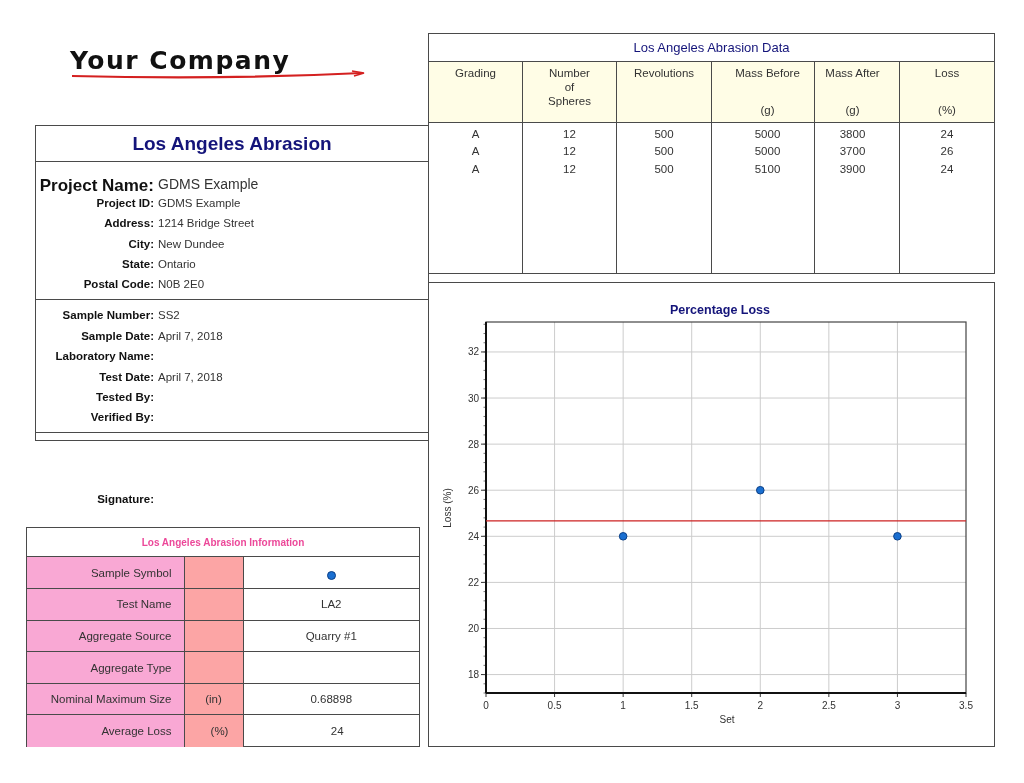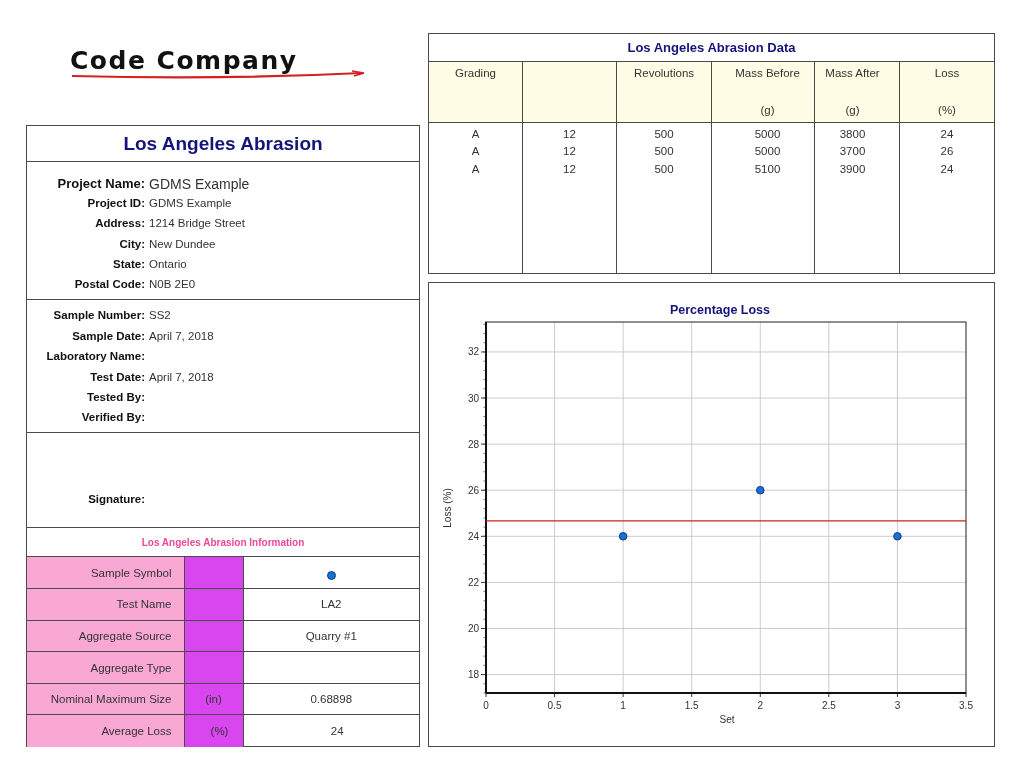--- a/index.html
+++ b/index.html
@@ -6,62 +6,62 @@
   body { width:1024px; height:783px; position:relative; overflow:hidden; font-family:"Liberation Sans", sans-serif; color:#222; }
   .abs { position:absolute; }
   .box { position:absolute; border:1px solid #4a4a4a; box-sizing:border-box; background:#fff; }
 
   
   .logo { left:70px; top:46px; width:300px; height:40px; }
   .logo-text { position:absolute; left:0; top:0; font-family:"DejaVu Sans", sans-serif; font-weight:bold; font-size:25px; letter-spacing:1.5px; color:#111; }
   .logo-swoosh { position:absolute; left:0; top:22px; }
 
   
-  .proj { left:26px; top:125px; width:394px; height:496px; }
+  .proj { left:35px; top:125px; width:394px; height:316px; }
   .proj-title { height:35px; border-bottom:1px solid #4a4a4a; text-align:center; font-size:19px; font-weight:bold; color:#14147a; line-height:36px; }
   .sec1 { height:137px; border-bottom:1px solid #4a4a4a; position:relative; }
   .sec2 { height:132px; border-bottom:1px solid #4a4a4a; position:relative; }
   .sec3 { position:relative; height:84px; }
   .kv { position:absolute; left:0; width:380px; font-size:11.5px; }
   .kv .k { position:absolute; right:262px; font-weight:bold; color:#111; white-space:nowrap; text-align:right; }
   .kv .v { position:absolute; left:122px; color:#333; white-space:nowrap; }
   .kv.big { font-size:14px; }
-  .kv.big .k { font-size:13px; }
+  .kv.big .k { font-size:17px; }
 
   
   .info { left:26px; top:527px; width:394px; height:220px; }
   .info-title { height:28px; border-bottom:1px solid #4a4a4a; text-align:center; font-size:10px; font-weight:bold; color:#ec4899; line-height:29px; }
   .info table { border-collapse:collapse; width:100%; }
   .info td { height:31.6px; font-size:11.5px; color:#333; border-bottom:1px solid #4a4a4a; padding:0; box-sizing:border-box; }
   .info tr:last-child td { border-bottom:none;padding-left:12px; }
   .info td.lbl { background:#f9a8d4; text-align:right; padding-right:12px; width:157px; border-right:1px solid #4a4a4a; }
-  .info td.unit { background:#d946ef; text-align:center; width:59px; border-right:1px solid #4a4a4a; }
+  .info td.unit { background:#fca5a5; text-align:center; width:59px; border-right:1px solid #4a4a4a; }
   .info td.val { text-align:center; }
   .dot { display:inline-block; width:7px; height:7px; border-radius:50%; background:#1a6fd1; border:1px solid #0b3f86; vertical-align:middle; margin-top:6px; }
 
   
   .data { left:428px; top:33px; width:567px; height:241px; }
-  .data-title { height:27px; border-bottom:1px solid #4a4a4a; text-align:center; font-size:13px; font-weight:bold; color:#14147a; line-height:28px; }
+  .data-title { height:27px; border-bottom:1px solid #4a4a4a; text-align:center; font-size:13px; font-weight:normal; color:#14147a; line-height:28px; }
   .data .hdr { position:absolute; left:0; top:28px; width:565px; height:60px; background:#fffde6; border-bottom:1px solid #4a4a4a; }
   .data .col { position:absolute; top:28px; bottom:0; border-right:1px solid #4a4a4a; box-sizing:border-box; }
   .data .col:last-child { border-right:none; }
   .data .h1 { position:absolute; top:4px; width:100%; text-align:center; font-size:11.5px; color:#333; line-height:14px; }
   .data .h2 { position:absolute; top:42px; width:100%; text-align:center; font-size:11.5px; color:#333; }
   .data .cells { position:absolute; top:64px; width:100%; text-align:center; font-size:11.5px; color:#333; }
   .data .cells div { height:17.3px; line-height:17.3px; }
 
   
   .chart { left:428px; top:282px; width:567px; height:465px; }
   .chart svg text { font-family:"Liberation Sans", sans-serif; }
 </style>
 </head>
 <body>
 
 <div class="abs logo">
-  <div class="logo-text">Code Company</div>
+  <div class="logo-text">Your Company</div>
   <svg class="logo-swoosh" width="300" height="14">
     <path d="M2 8 Q150 12 292 5" stroke="#d42020" stroke-width="2.2" fill="none"></path>
     <path d="M282 3 L294 5 L284 8" stroke="#d42020" stroke-width="1.5" fill="none"></path>
   </svg>
 </div>
 
 <div class="box proj">
   <div class="proj-title">Los Angeles Abrasion</div>
   <div class="sec1">
     <div class="kv big" style="top:14px">
@@ -166,20 +166,21 @@
   <div class="col" style="left:0;width:94px">
     <div class="h1">Grading</div>
     <div class="h2"></div>
     <div class="cells">
       <div>A</div>
       <div>A</div>
       <div>A</div>
     </div>
   </div>
   <div class="col" style="left:94px;width:94px">
+    <div class="h1" style="left:0;padding:0 22px;box-sizing:border-box">Number of Spheres</div>
     <div class="h2"></div>
     <div class="cells">
       <div>12</div>
       <div>12</div>
       <div>12</div>
     </div>
   </div>
   <div class="col" style="left:188px;width:95px">
     <div class="h1">Revolutions</div>
     <div class="h2"></div>

